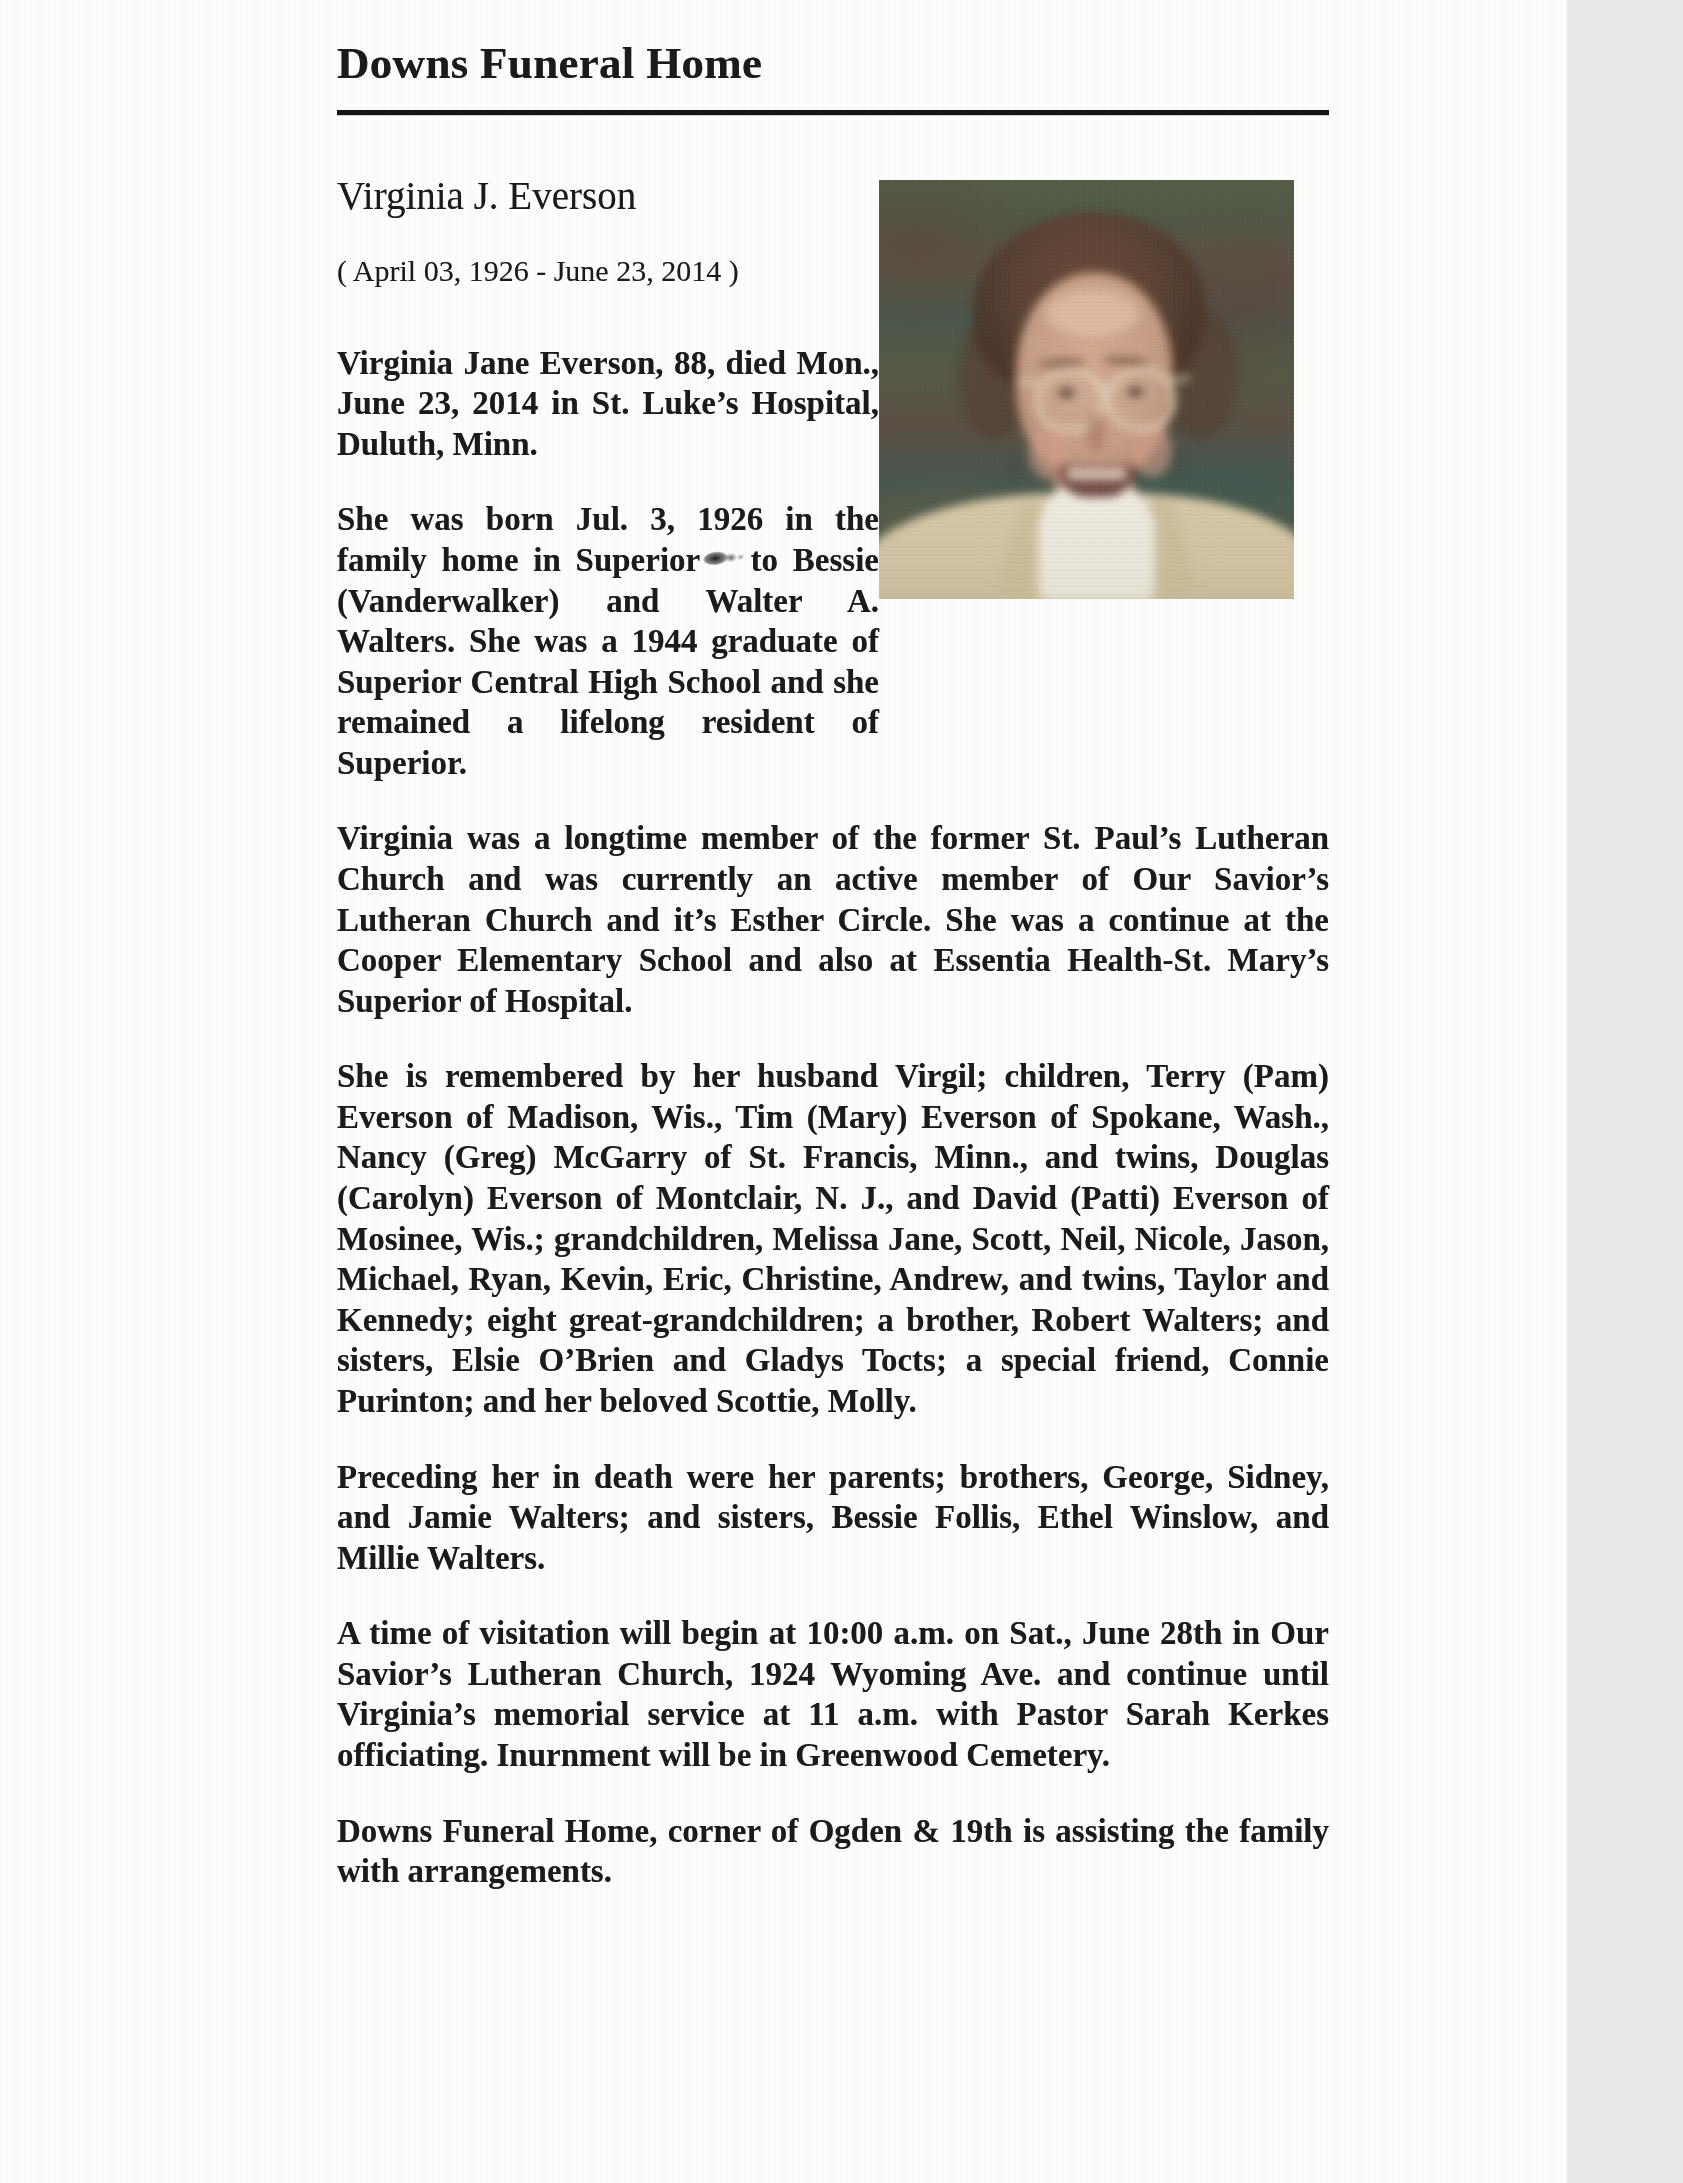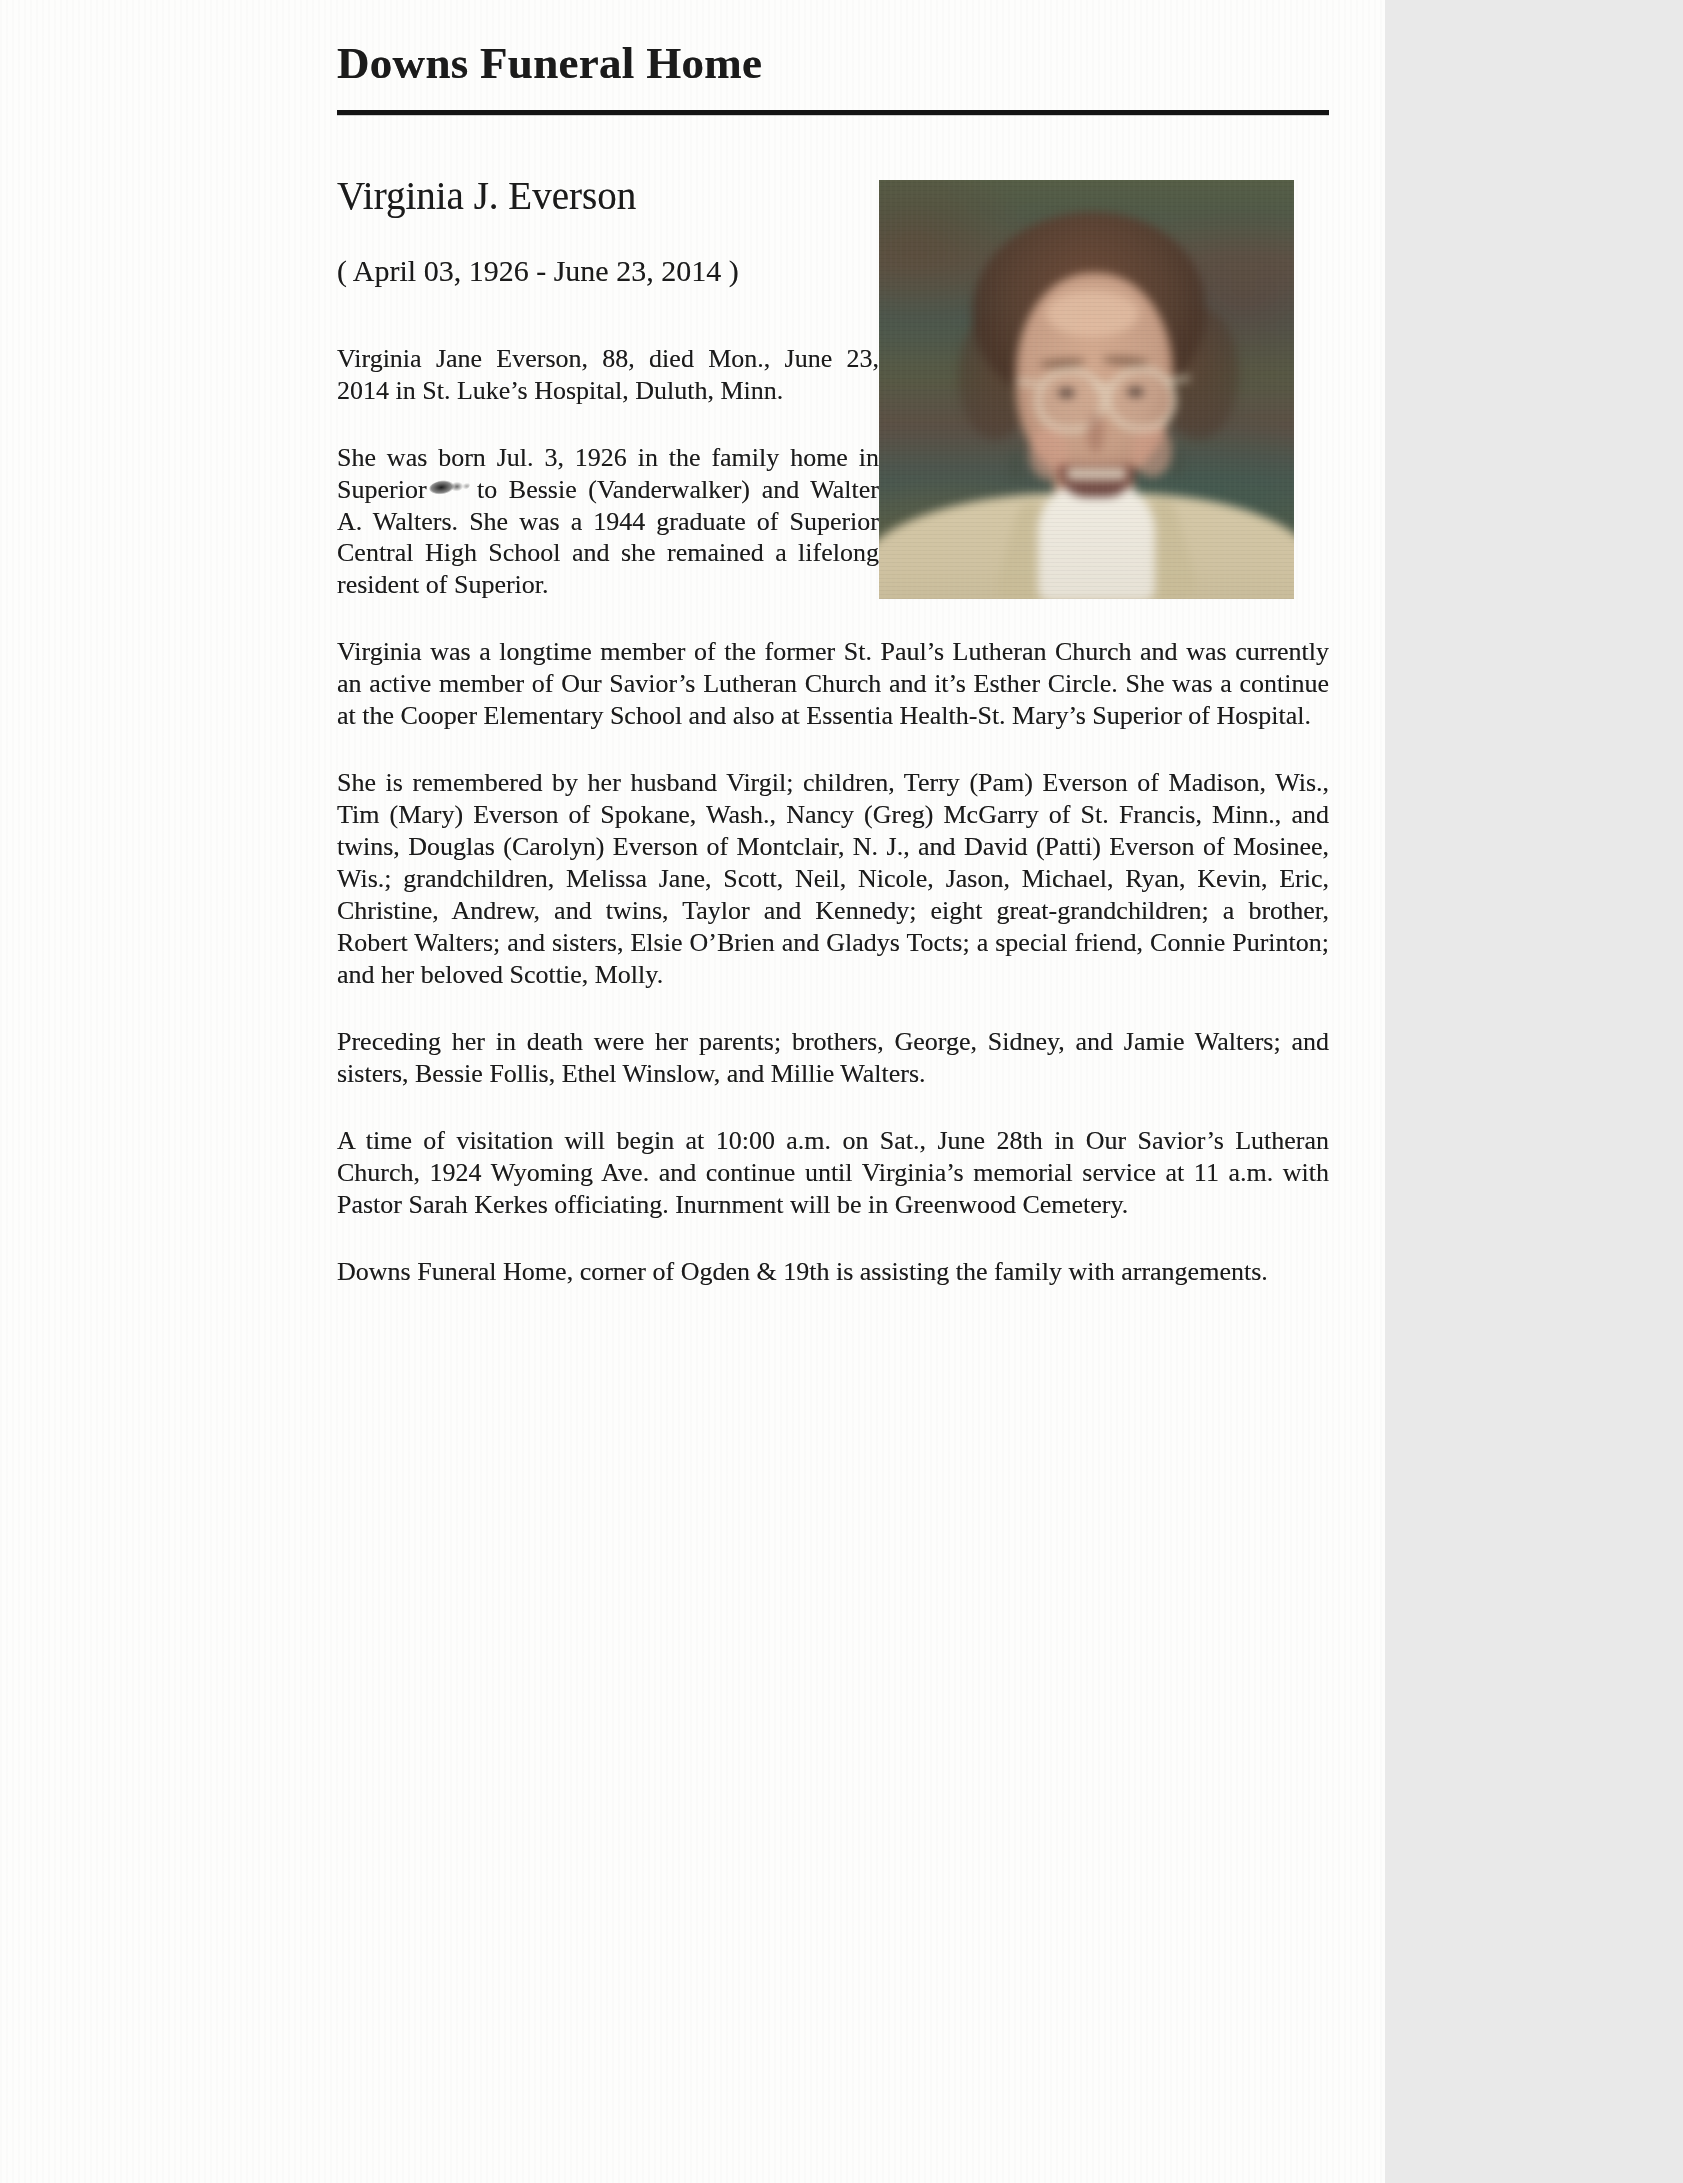--- a/index.html
+++ b/index.html
@@ -2,21 +2,21 @@
 <html style="font-size:10.7px"><head>
 <meta charset="utf-8">
 <style>
   html, body {
     margin: 0;
     padding: 0;
     background: #e9e9e9;
   }
   .page {
     position: relative;
-    width: 1385px;
+    width: 1567px;
     height: 2183px;
     background: #fdfdfc;
     overflow: hidden;
     font-family: "Liberation Serif", serif;
     color: #1b1b1b;
   }
   
   .page::before {
     content: "";
     position: absolute;
@@ -58,24 +58,25 @@
     line-height: 1.05;
     text-shadow: 0 0 0.4px rgba(0,0,0,0.45);
   }
   .life-dates {
     margin: 37px 0 0 0;
     font-size: 30px;
     text-shadow: 0 0 0.3px rgba(0,0,0,0.4);
   }
   .para {
     margin: 35px 0 0 0;
-    font-size: 26px;
+    font-size: 33px;
     line-height: 1.23;
     text-align: justify;
     text-shadow: 0 0 0.4px rgba(0,0,0,0.4);
+    font-weight: bold;
   }
   .left-col .para.first { margin-top: 55px; }
   
   .smudge {
     display: inline-block;
     width: 41px;
     height: 16px;
     margin: 0 6.7px 0 2.7px;
     vertical-align: middle;
     transform: translateY(-5.3px) rotate(-7deg);

